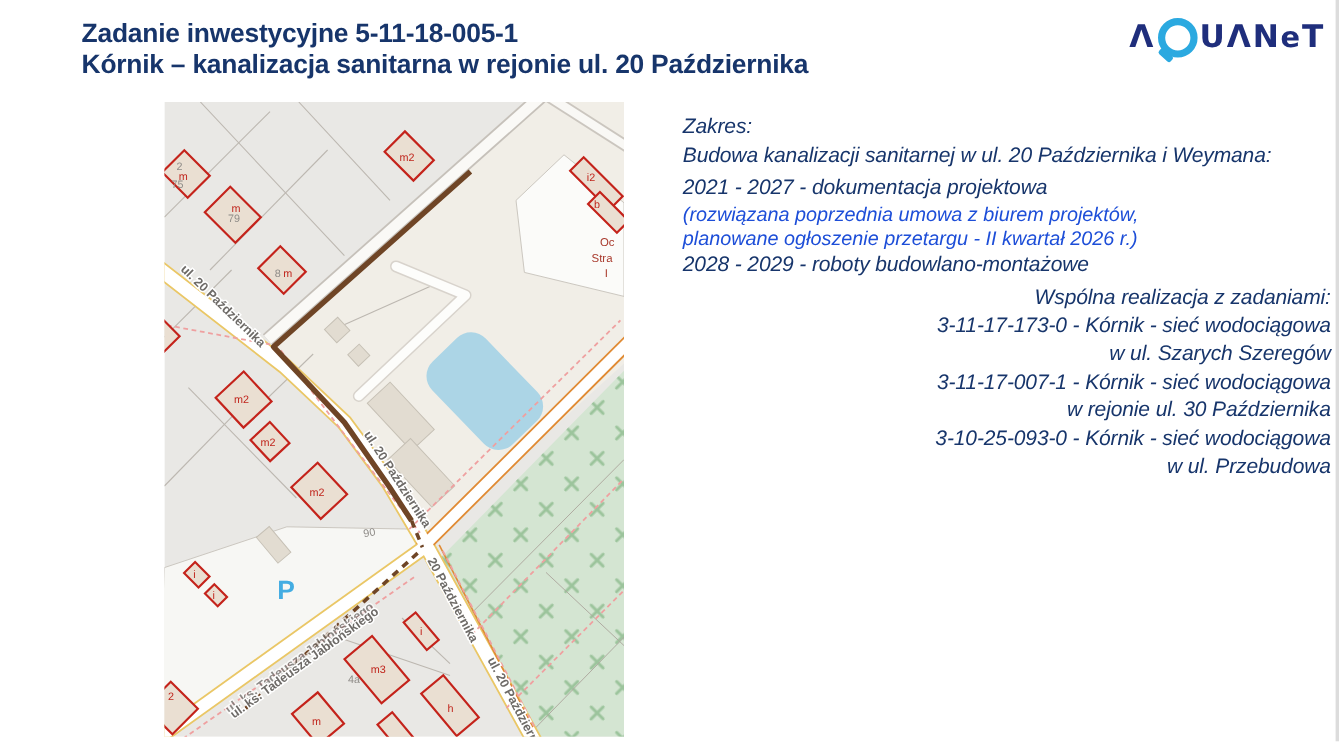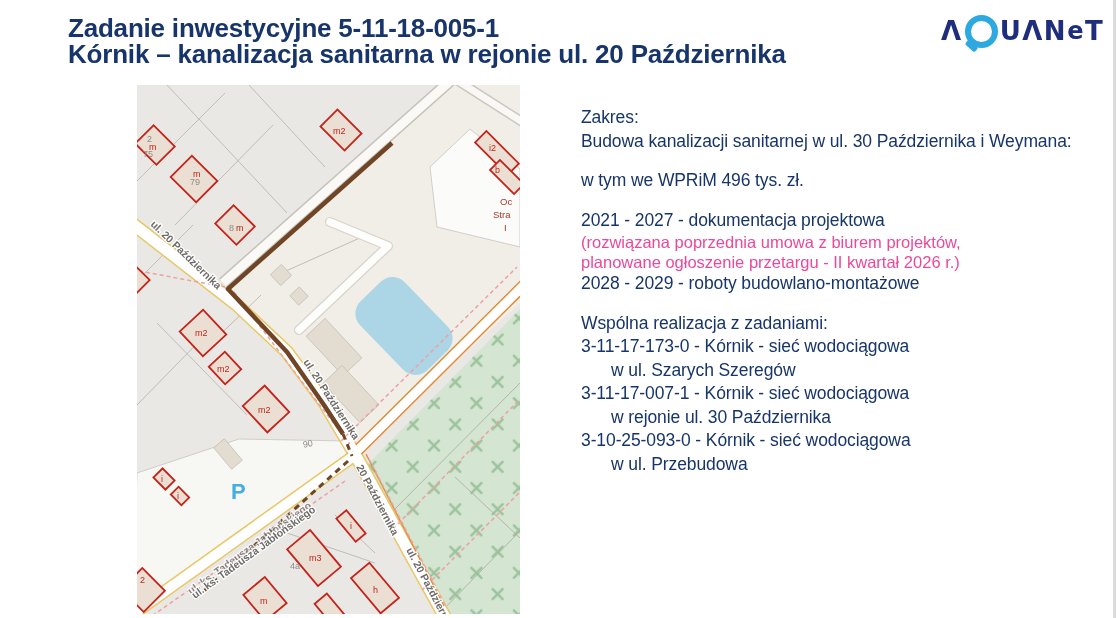--- a/index.html
+++ b/index.html
@@ -2,21 +2,21 @@
 <html><head>
 <meta charset="utf-8">
 <style>
   html,body{margin:0;padding:0;}
   body{
     width:1116px;height:618px;position:relative;background:#ffffff;
     font-family:"Liberation Sans",sans-serif;overflow:hidden;
   }
   .title{
     position:absolute;left:68px;top:15px;width:860px;
-    color:#17356B;font-size:26px;line-height:26px;font-weight:600;letter-spacing:-.2px;
+    color:#17356B;font-size:22px;line-height:26px;font-weight:600;letter-spacing:-.2px;
   }
   .logo{
     position:absolute;left:941px;top:13px;height:36px;
     display:flex;align-items:center;
     font-family:"DejaVu Sans",sans-serif;font-weight:bold;font-size:26px;
     color:#1F2E7C;letter-spacing:1.5px;
   }
   .logo .lq{
     width:21px;height:21px;border:6px solid #2BA9E0;border-radius:50%;
     margin:0 2px;position:relative;display:inline-block;color:transparent;
@@ -25,26 +25,26 @@
   .logo .lq::after{
     content:"";position:absolute;left:-6px;bottom:-7px;width:13px;height:6px;
     background:#2BA9E0;transform:rotate(42deg);border-radius:2px;
   }
   .logo .le{font-size:24px;}
   .mapwrap{position:absolute;left:137px;top:85px;width:383px;height:529px;}
   .rightcol{
     position:absolute;left:565px;top:90px;width:548px;
     color:#17356B;font-size:17.5px;line-height:23.5px;letter-spacing:-.1px;
   }
-  .rightcol .sec{margin:16px;}
+  .rightcol .sec{margin:4px;font-style:italic;}
   .sec-costs{margin-top:26px;}
   .sec-group{margin-top:20px;}
   .sec-sched{margin-top:21px;}
-  .sec-joint{margin-top:18px;}
-  .greenline{color:#ec4899;font-size:16.5px;line-height:20px;letter-spacing:0;}
+  .sec-joint{margin-top:18px;text-align:right;}
+  .greenline{color:#1d4ed8;font-size:16.5px;line-height:20px;letter-spacing:0;}
   .indent{padding-left:30px;}
   .edgestrip{position:absolute;left:1113px;top:0;width:3px;height:618px;background:#DCDCDC;}
   svg text{font-family:"Liberation Sans",sans-serif;}
   .st{font-size:10.5px;fill:#6E6B68;paint-order:stroke;stroke:#FFFFFF;stroke-width:2.5px;font-weight:bold;}
   .pr{font-size:9px;fill:#C0251C;}
   .pg{font-size:9px;fill:#8F8C88;}
   .fire{font-size:9.5px;fill:#A8392C;}
 </style>
 </head>
 <body>
@@ -257,24 +257,23 @@
     <text class="fire" x="367" y="146">I</text>
   </g>
 
   <text x="94" y="414" fill="#44ADE2" font-size="22" font-weight="bold">P</text>
 </svg>
 </div>
 
 <div class="rightcol">
   <div class="sec">
     <div>Zakres:</div>
-    <div>Budowa kanalizacji sanitarnej w ul. 30 Października i Weymana:</div>
+    <div>Budowa kanalizacji sanitarnej w ul. 20 Października i Weymana:</div>
   </div>
   <div class="sec sec-costs">
-    <div>w tym we WPRiM 496 tys. zł.</div>
   </div>
   <div class="sec sec-sched">
     <div>2021 - 2027 - dokumentacja projektowa</div>
     <div class="greenline">(rozwiązana poprzednia umowa z biurem projektów,</div>
     <div class="greenline">planowane ogłoszenie przetargu - II kwartał 2026 r.)</div>
     <div>2028 - 2029 - roboty budowlano-montażowe</div>
   </div>
   <div class="sec sec-joint">
     <div>Wspólna realizacja z zadaniami:</div>
     <div>3-11-17-173-0 - Kórnik - sieć wodociągowa</div>

